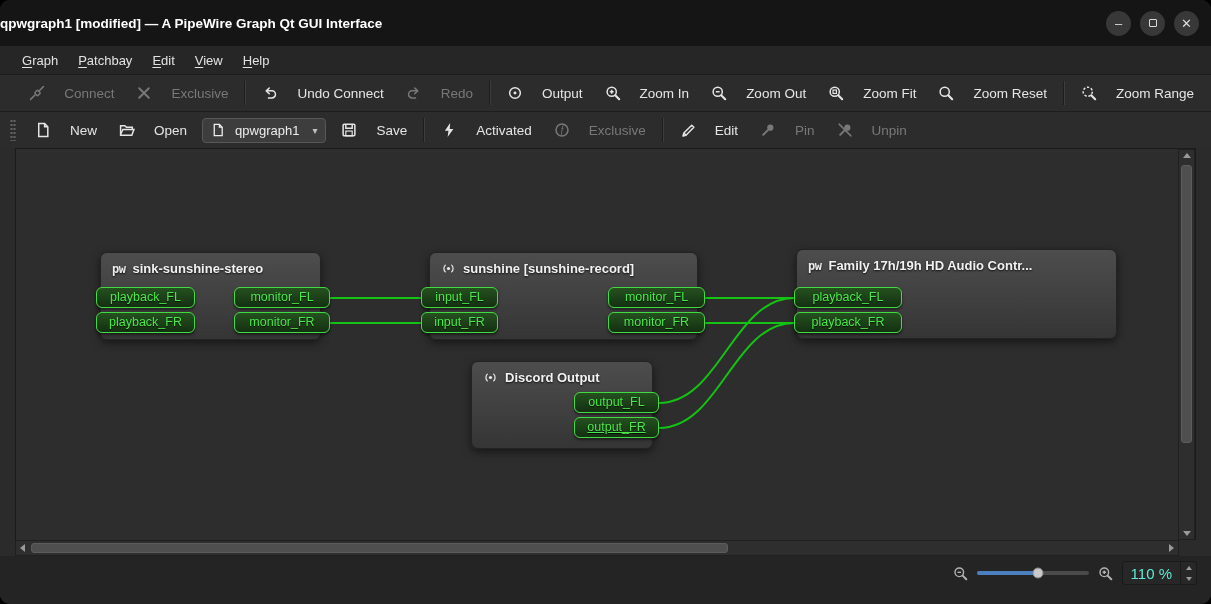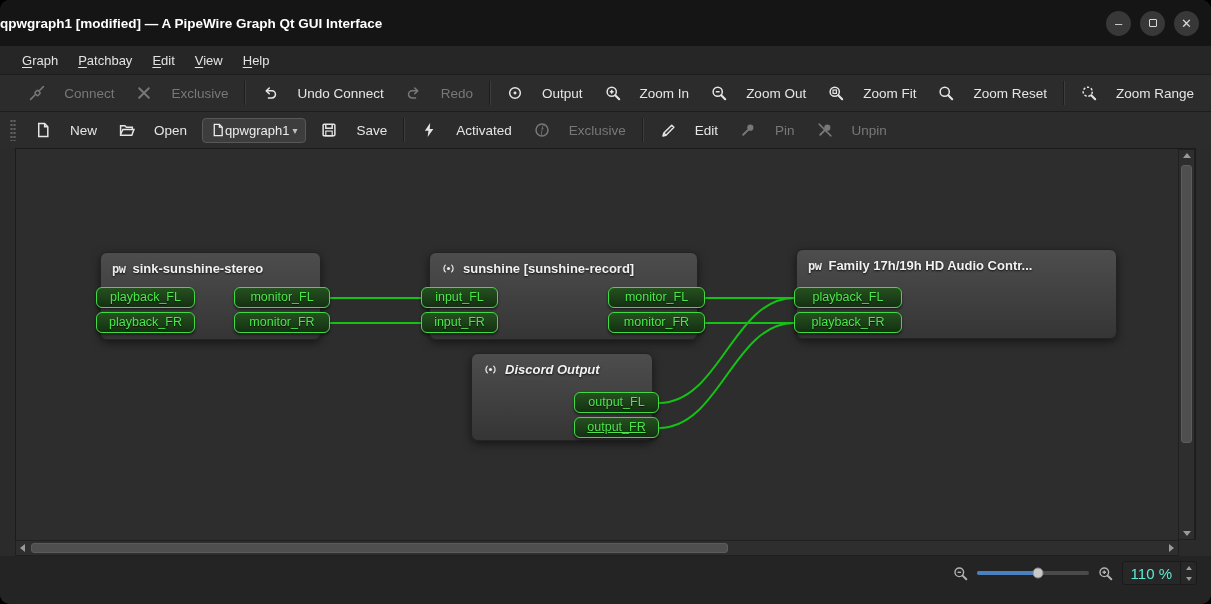--- a/index.html
+++ b/index.html
@@ -32,21 +32,21 @@
     background-image:radial-gradient(circle,#616161 1px,transparent 1.3px);
     background-size:3px 4px; }
   .tsep { width:2px; height:24px; margin:0 5px; flex:none;
     background:linear-gradient(to right,#1e1e1e 50%,#3d3d3d 50%); }
   .tbtn { display:flex; align-items:center; gap:19px; height:29px; padding:0 11px;
     border-radius:4px; color:#e5e5e5; font-size:13.5px; white-space:nowrap; }
   .tbtn.disabled { color:#787878; }
   .icn { width:16px; height:16px; flex:none; stroke:currentColor; fill:none;
     stroke-width:1.4; }
   .icn-sm { width:14px; height:14px; }
-  .dropbtn { display:flex; align-items:center; gap:0; height:25px; padding:0 8px;
+  .dropbtn { display:flex; align-items:center; gap:10px; height:25px; padding:0 8px;
     margin:0 4px; background:#3d3d3d; border:1px solid #585858; border-radius:4px;
     color:#ededed; font-size:13px; }
   .caret { font-size:10px; color:#c0c0c0; margin-left:3px; }
 
   
   .main { height:392px; margin:0 15px; flex:none; display:flex;
     border:1px solid #1b1b1b; border-bottom:none; }
   .canvas { position:relative; flex:1; background:#2d2d2d; overflow:hidden; }
 
   .node { position:absolute; z-index:1;
@@ -339,21 +339,21 @@
         <div class="port" style="left: 592px; top: 138px; width: 97px;">monitor_FL</div>
         <div class="port" style="left: 592px; top: 163px; width: 97px;">monitor_FR</div>
         <div class="node" style="left: 780px; top: 100px; width: 321px; height: 90px;">
           <div class="node-title">
             <span class="pw-glyph">pw</span>
             <span class="node-label">Family 17h/19h HD Audio Contr...</span>
           </div>
         </div>
         <div class="port" style="left: 778px; top: 138px; width: 108px;">playback_FL</div>
         <div class="port" style="left: 778px; top: 163px; width: 108px;">playback_FR</div>
-        <div class="node" style="left: 455px; top: 204px; width: 182px; height: 88px; font-style: italic;">
+        <div class="node" style="left: 455px; top: 212px; width: 182px; height: 88px;">
           <div class="node-title">
             <svg class="spk" viewBox="0 0 16 16">
               <circle cx="8" cy="8" r="1.7" fill="currentColor"></circle>
               <path d="M4.6 4.4 a5.1 5.1 0 0 0 0 7.2 M11.4 4.4 a5.1 5.1 0 0 1 0 7.2" fill="none" stroke="currentColor" stroke-width="1.3" stroke-linecap="round"></path>
             </svg>
             <span class="node-label">Discord Output</span>
           </div>
         </div>
         <div class="port" style="left: 558px; top: 243px; width: 85px;">output_FL</div>
         <div class="port" style="left: 558px; top: 268px; width: 85px; text-decoration: underline;">output_FR</div>

